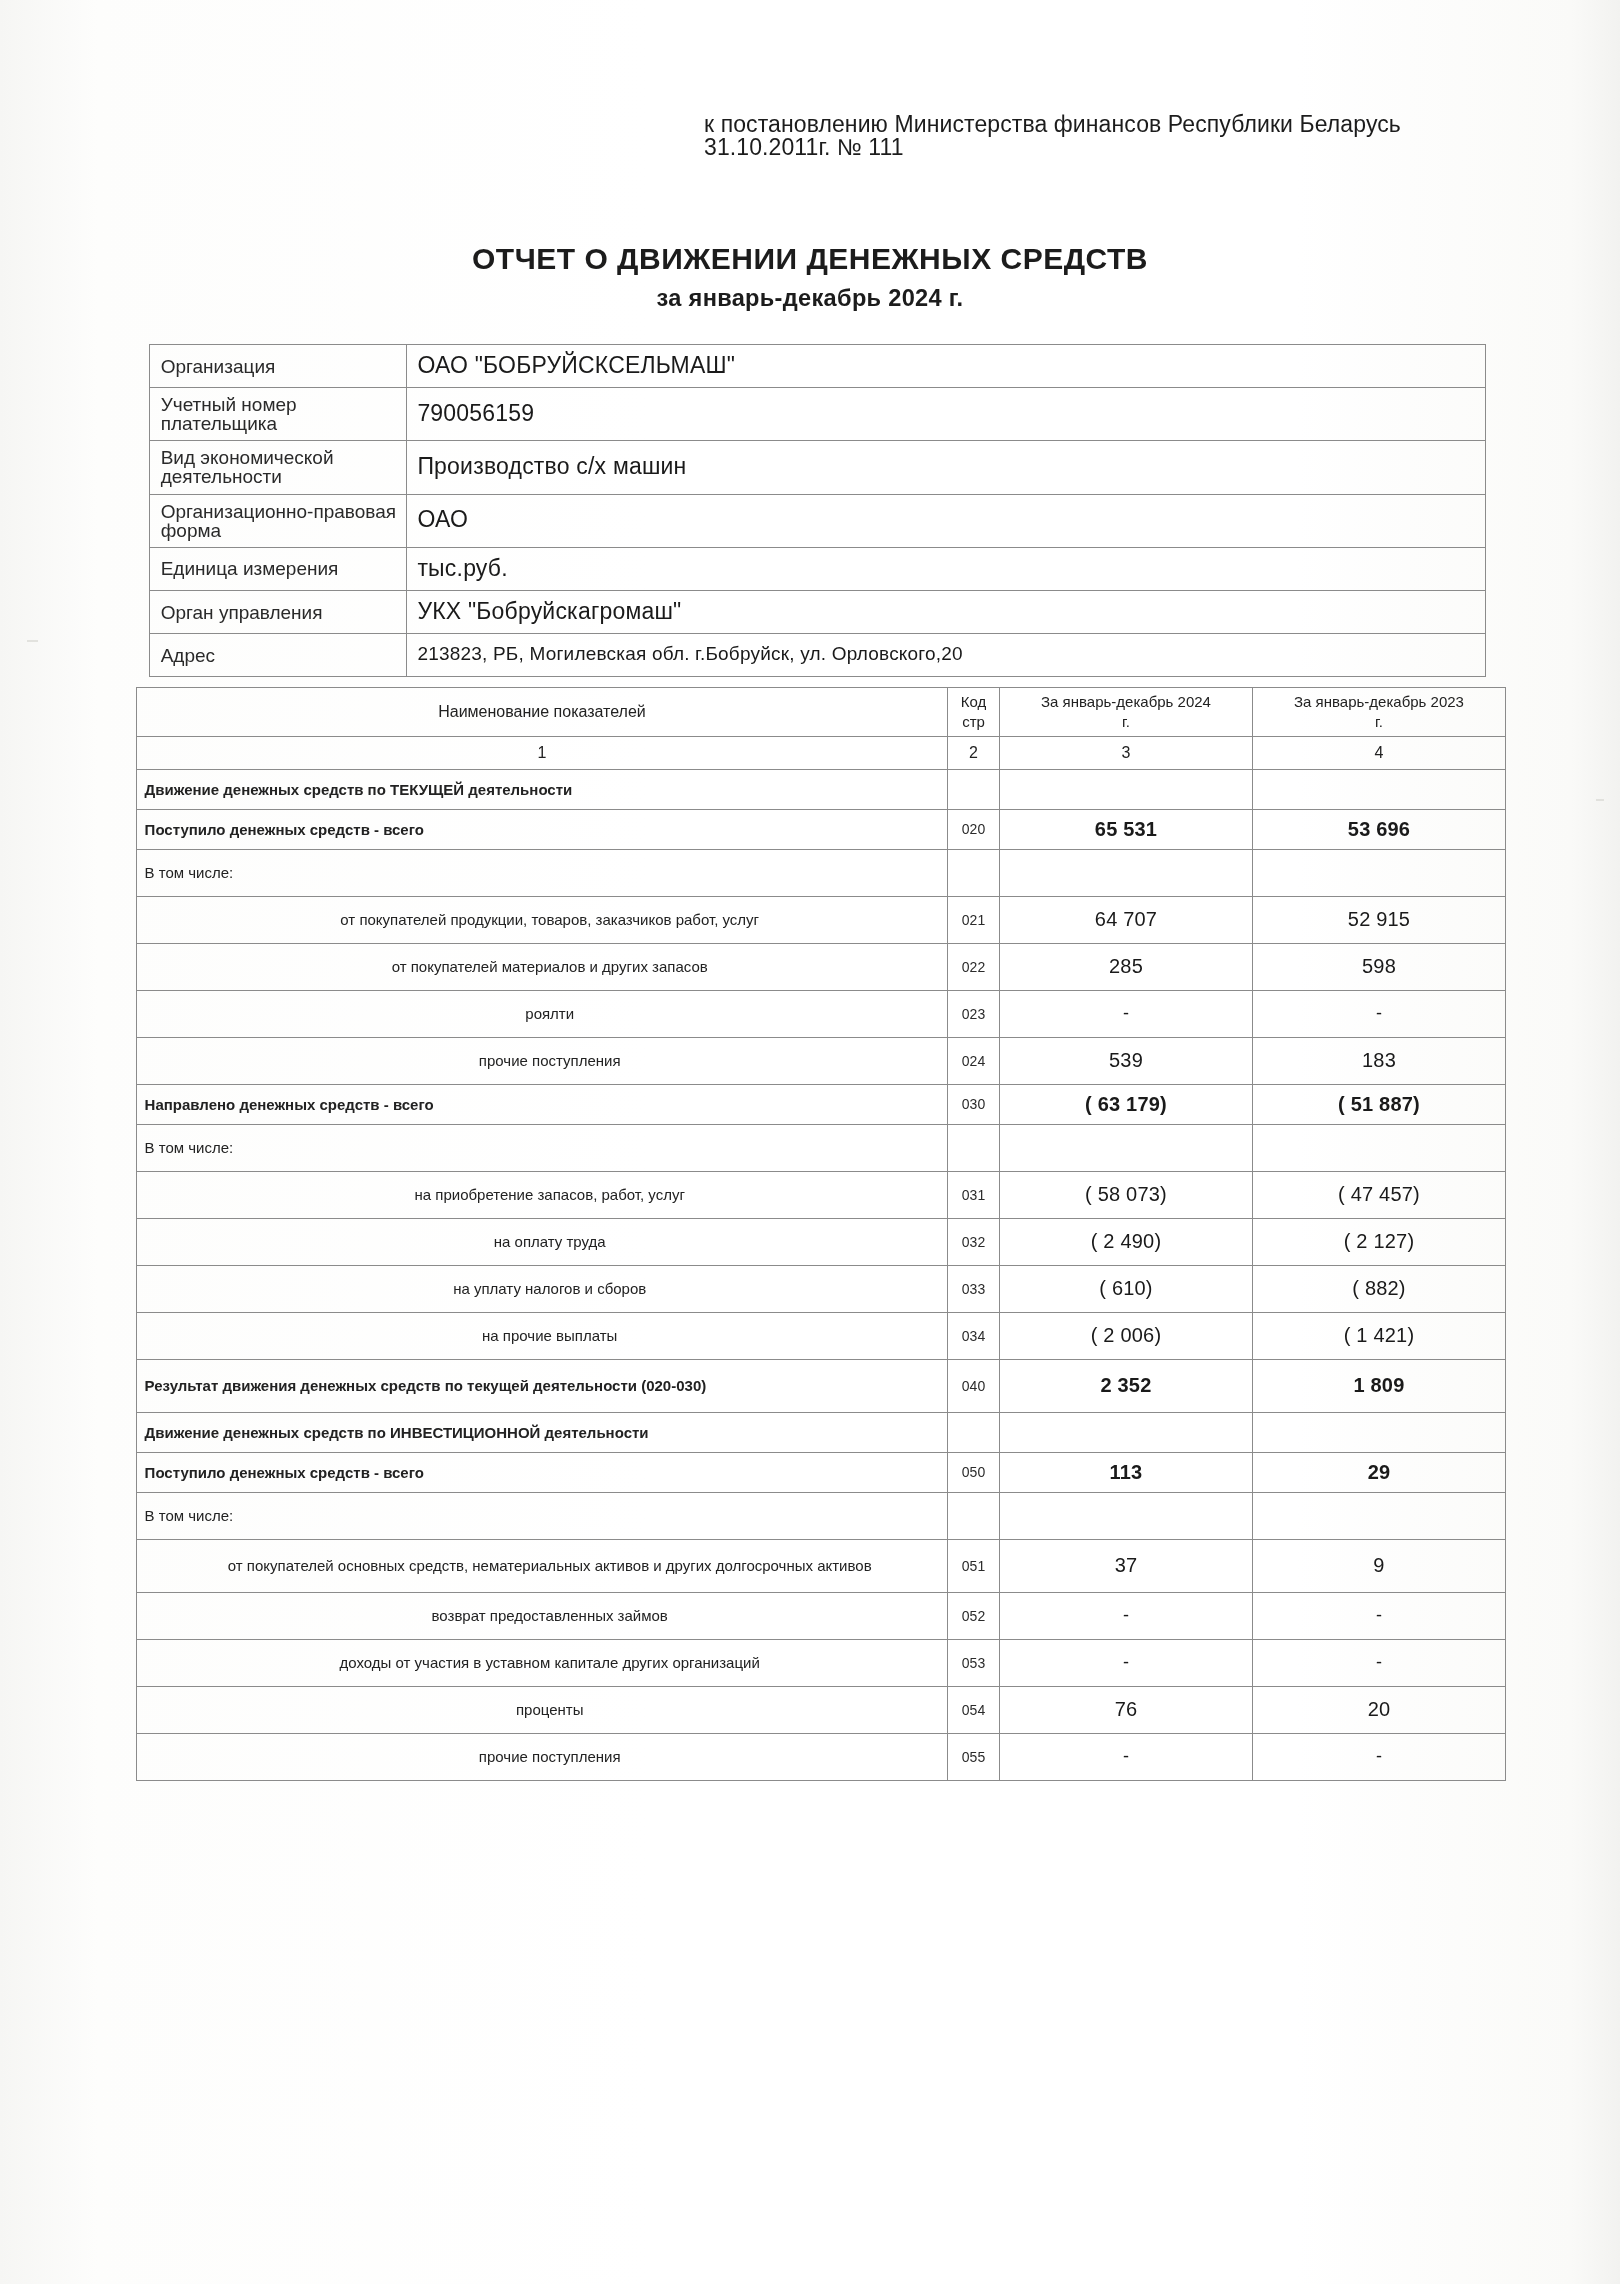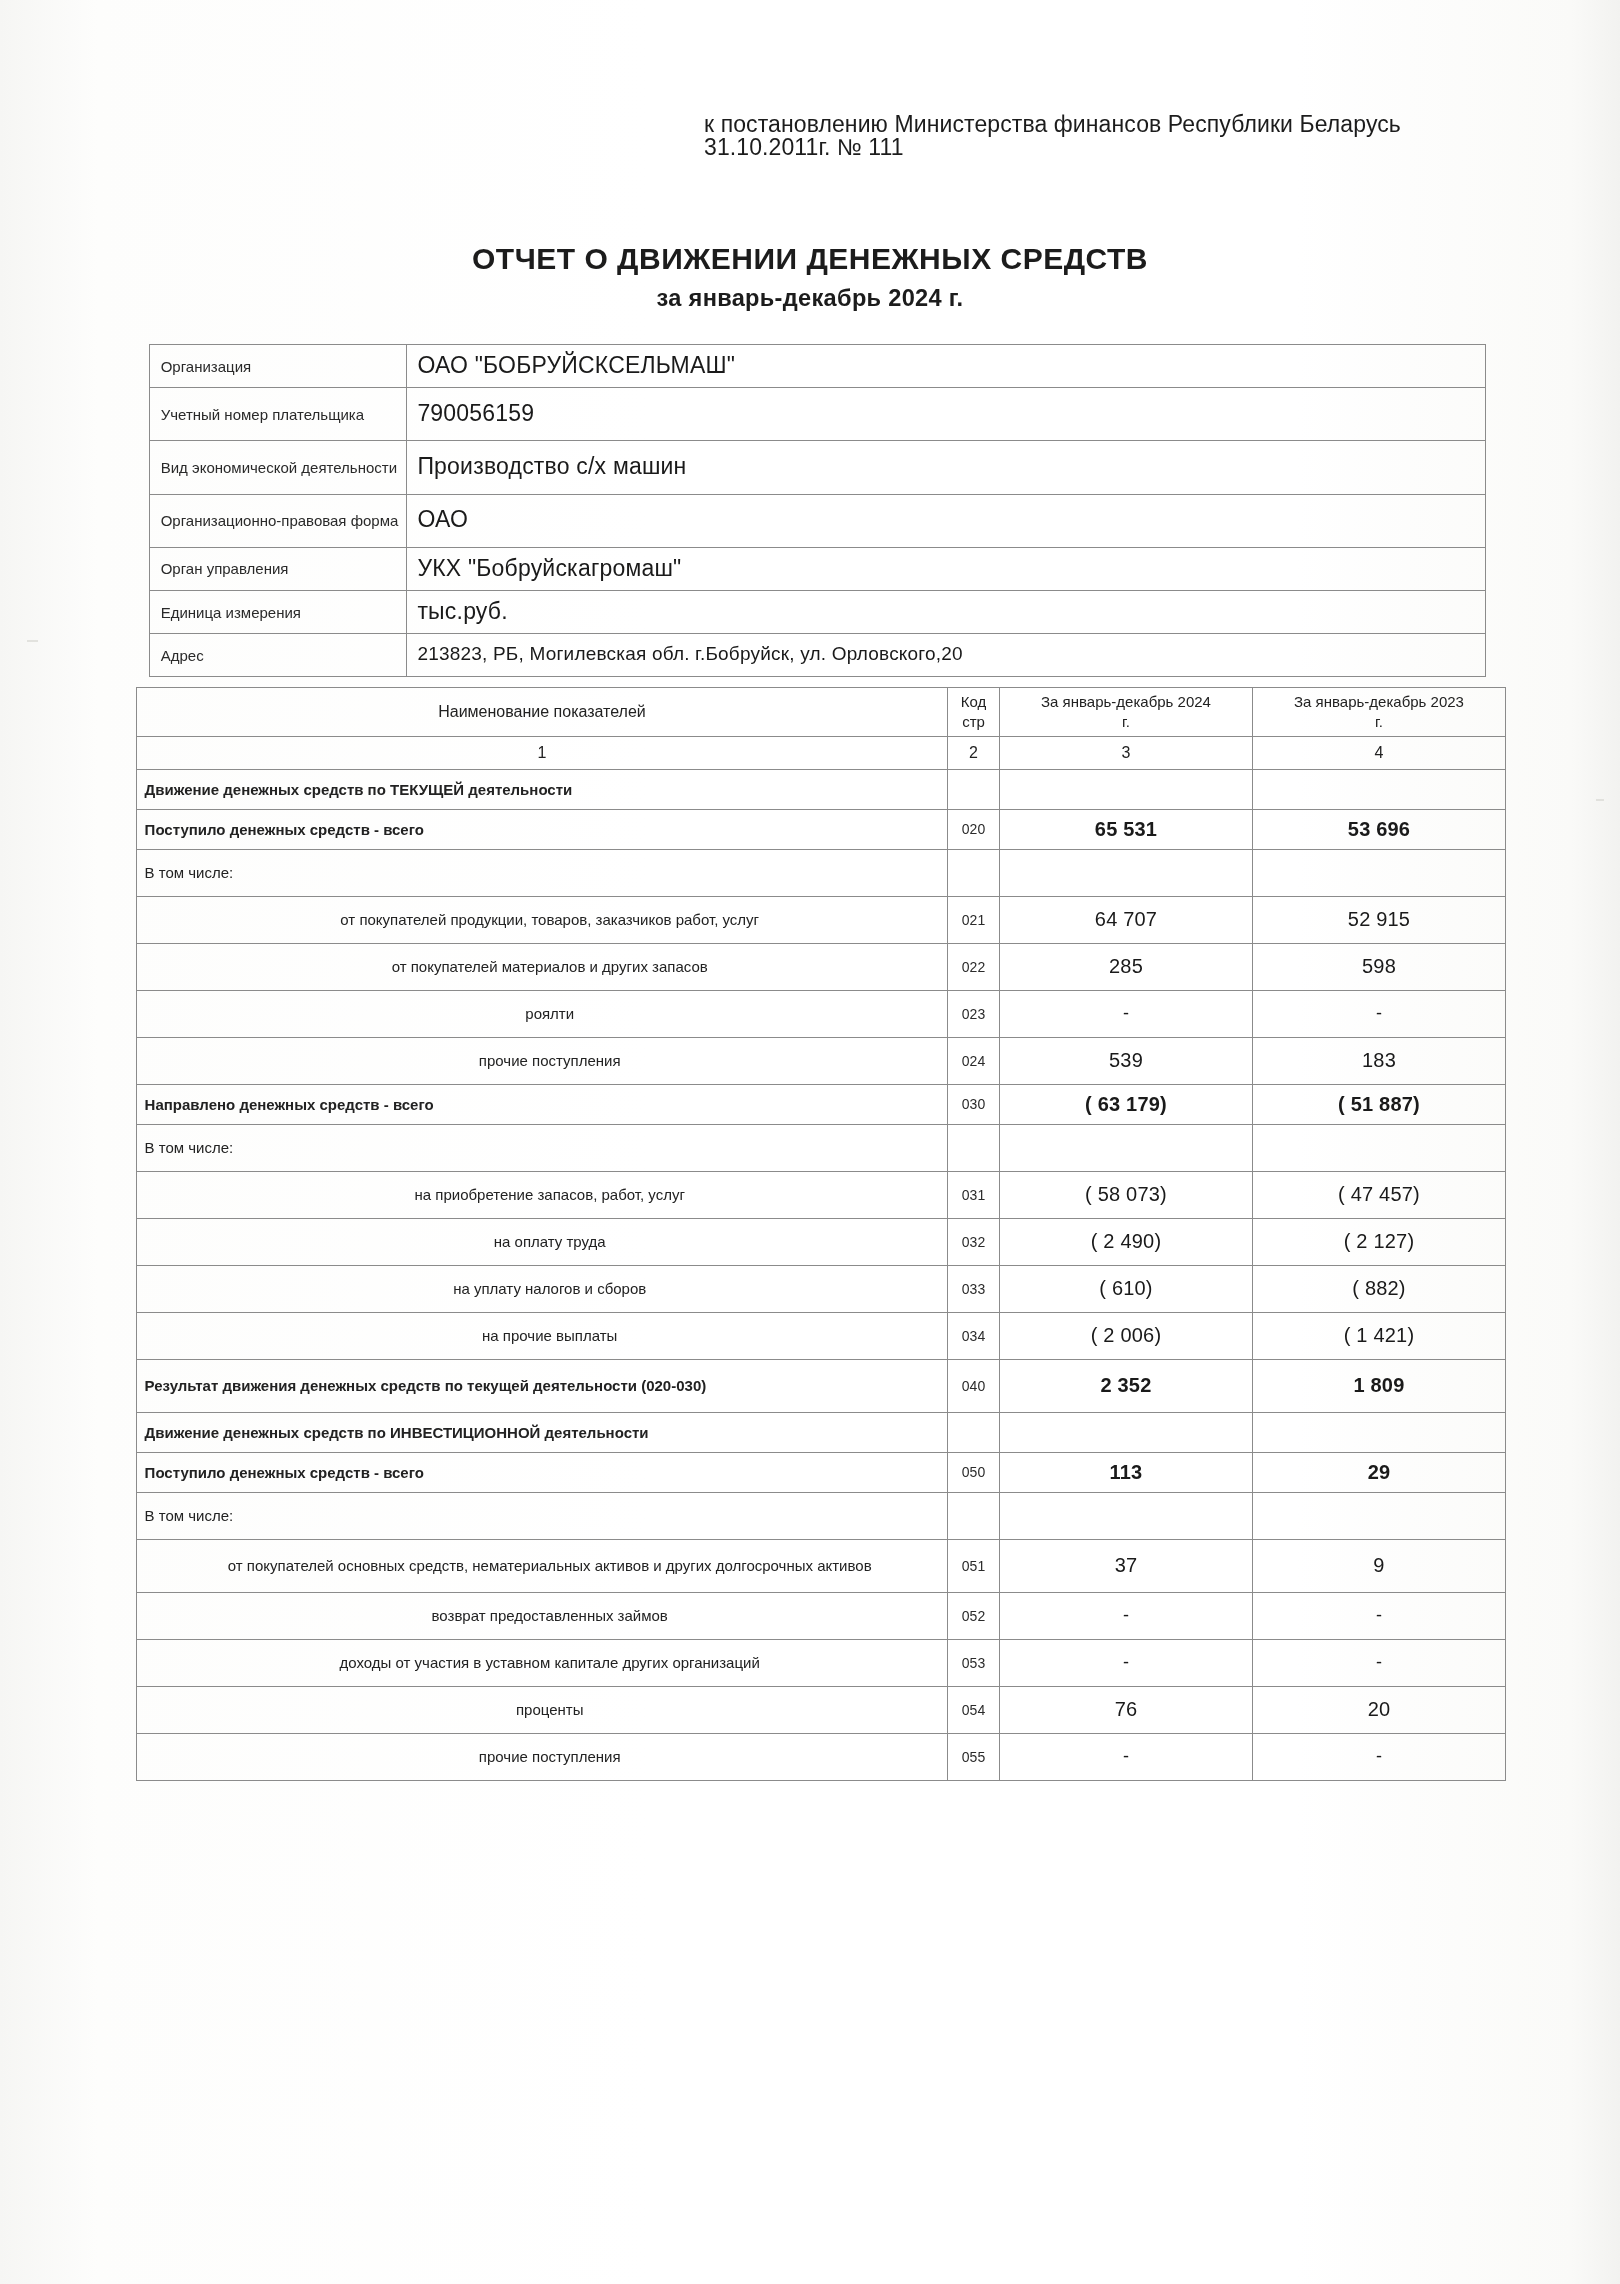--- a/index.html
+++ b/index.html
@@ -46,21 +46,21 @@
     border-collapse:collapse;
     table-layout:fixed;
   }
   .info-table td{
     border:1.1px solid #8b8b8b;
     padding:0;
     vertical-align:middle;
   }
   .info-table td.lbl{
     width:245px;
-    font-size:15px;
+    font-size:19px;
     line-height:19px;
     padding:4.6px 0 4.6px 10.7px;
     color:#2a2a2a;
   }
   .info-table td.val{
     font-size:23px;
     padding:1.5px 0 3px 10.7px;
     color:#1a1a1a;
     letter-spacing:0.2px;
   }
@@ -149,26 +149,26 @@
       </tr>
       <tr class="r2">
         <td class="lbl">Вид экономической деятельности</td>
         <td class="val">Производство с/х машин</td>
       </tr>
       <tr class="r2">
         <td class="lbl">Организационно-правовая форма</td>
         <td class="val">ОАО</td>
       </tr>
       <tr class="r1">
+        <td class="lbl">Единица измерения</td>
+        <td class="val">тыс.руб.</td>
+      </tr>
+      <tr class="r1">
         <td class="lbl">Орган управления</td>
         <td class="val">УКХ "Бобруйскагромаш"</td>
-      </tr>
-      <tr class="r1">
-        <td class="lbl">Единица измерения</td>
-        <td class="val">тыс.руб.</td>
       </tr>
       <tr class="r1">
         <td class="lbl">Адрес</td>
         <td class="val small">213823, РБ, Могилевская обл. г.Бобруйск, ул. Орловского,20</td>
       </tr>
     </tbody>
   </table>
 
   <table class="main-table">
     <colgroup>

